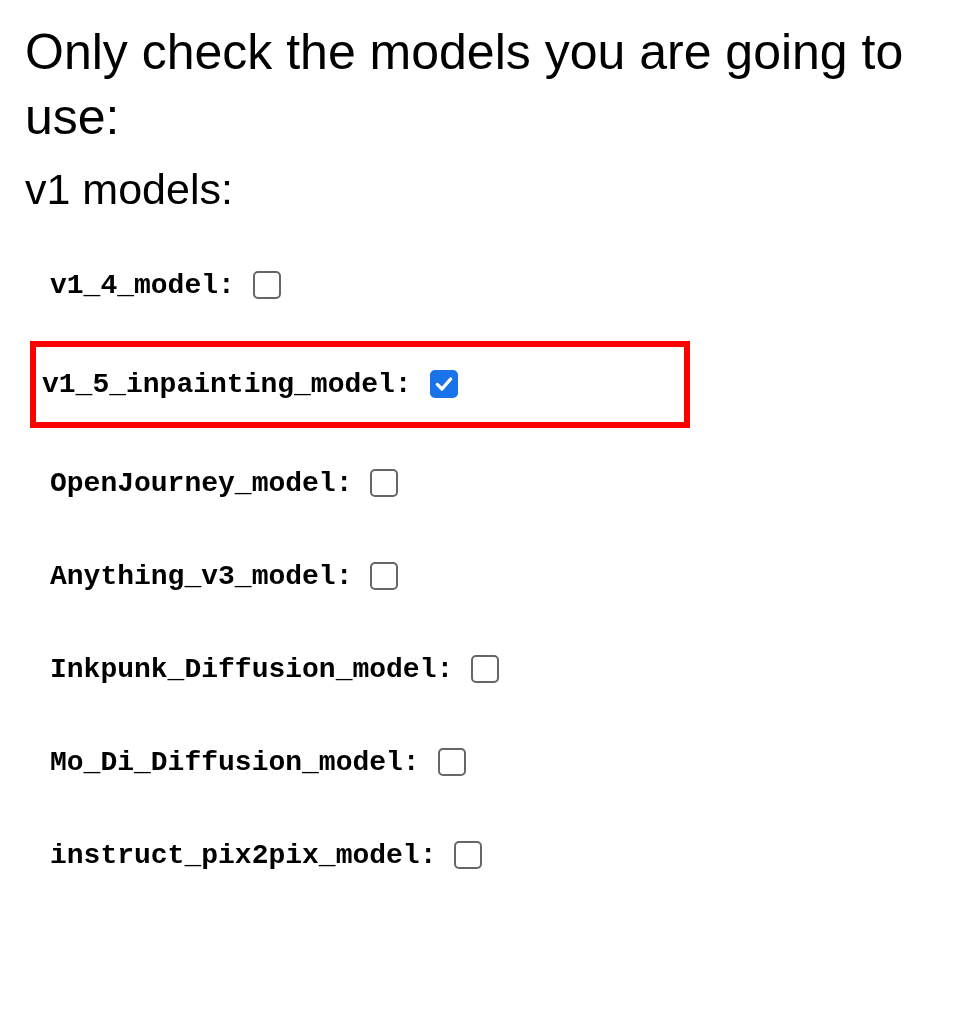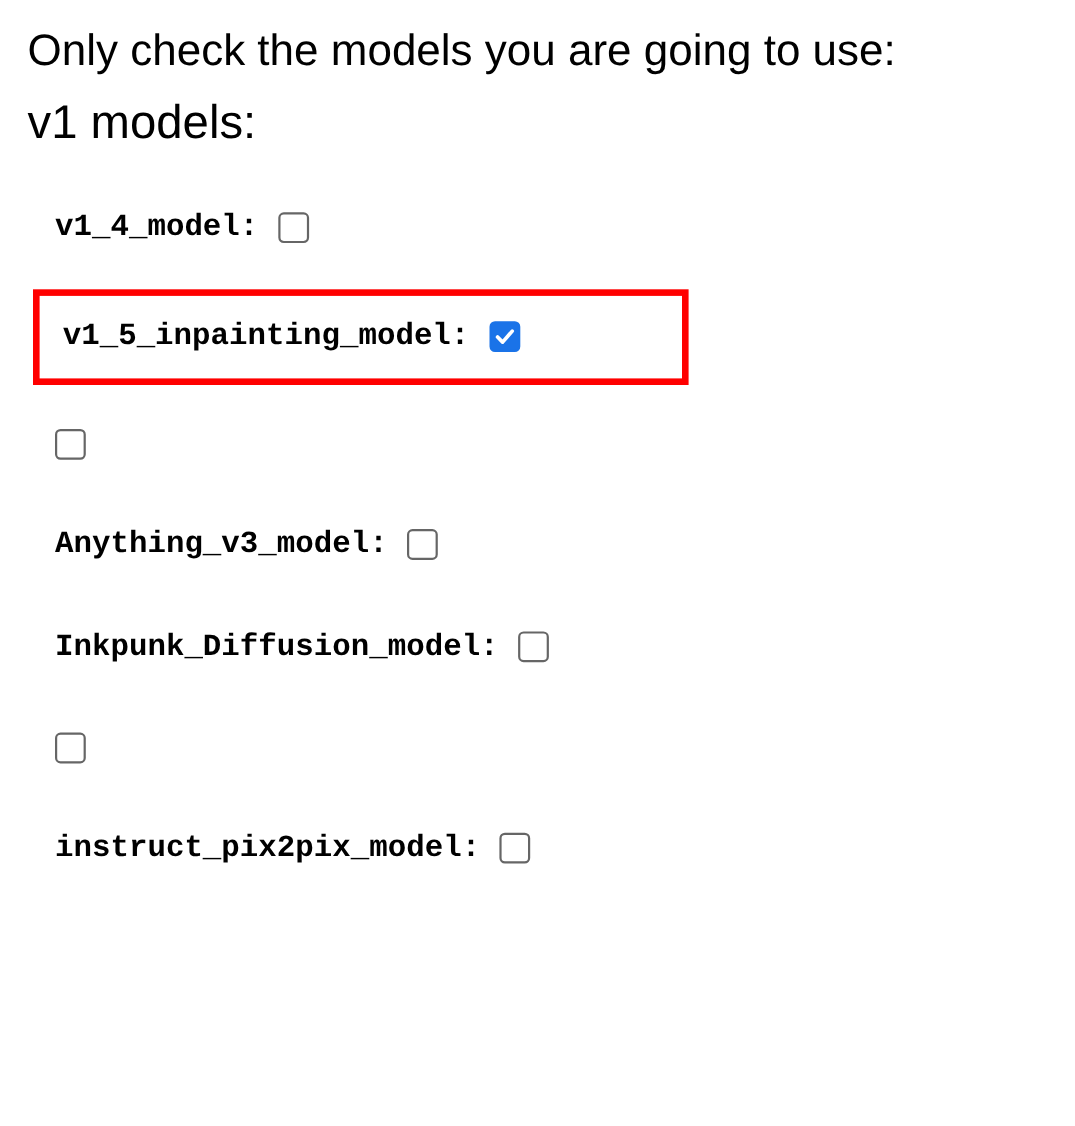--- a/index.html
+++ b/index.html
@@ -7,21 +7,21 @@
     }
     body {
       font-family: Arial, Helvetica, sans-serif;
       margin: 0;
       padding: 20px 25px;
       background: #ffffff;
       color: #000000;
       width: 977px;
     }
     .heading {
-      font-size: 40px;
+      font-size: 50px;
       font-weight: 400;
       margin: 0 0 12px 0;
       line-height: 1.3;
     }
     .subheading {
       font-size: 43px;
       font-weight: 400;
       margin: 0 0 30px 0;
       line-height: 1.3;
     }
@@ -29,23 +29,23 @@
       padding-left: 25px;
     }
     .model-row {
       display: flex;
       align-items: center;
       padding: 22px 10px 22px 0;
       margin-bottom: 18px;
     }
     .model-row.highlighted {
       border: 6px solid #ff0000;
-      padding: 22px 10px 22px 21px;
+      padding: 22px 10px 22px 6px;
       margin-left: -20px;
-      width: 596px;
+      width: 660px;
     }
     .model-label {
       font-family: "Courier New", Courier, monospace;
       font-weight: bold;
       font-size: 28px;
       letter-spacing: 0px;
       margin-right: 18px;
     }
     .checkbox {
       display: inline-flex;
@@ -85,30 +85,32 @@
     </div>
     <div class="model-row highlighted">
       <span class="model-label">v1_5_inpainting_model:</span>
       <span class="checkbox checked">
         <svg viewBox="0 0 24 24">
           <path fill="none" stroke="#ffffff" stroke-width="4" stroke-linecap="round" stroke-linejoin="round" d="M4 12.5 L9.5 18 L20 6"></path>
         </svg>
       </span>
     </div>
     <div class="model-row">
+      <span class="model-label">OpenJourney_model:</span>
       <span class="checkbox"></span>
     </div>
     <div class="model-row">
       <span class="model-label">Anything_v3_model:</span>
       <span class="checkbox"></span>
     </div>
     <div class="model-row">
       <span class="model-label">Inkpunk_Diffusion_model:</span>
       <span class="checkbox"></span>
     </div>
     <div class="model-row">
+      <span class="model-label">Mo_Di_Diffusion_model:</span>
       <span class="checkbox"></span>
     </div>
     <div class="model-row">
       <span class="model-label">instruct_pix2pix_model:</span>
       <span class="checkbox"></span>
     </div>
   </div>
 
 </body></html>

